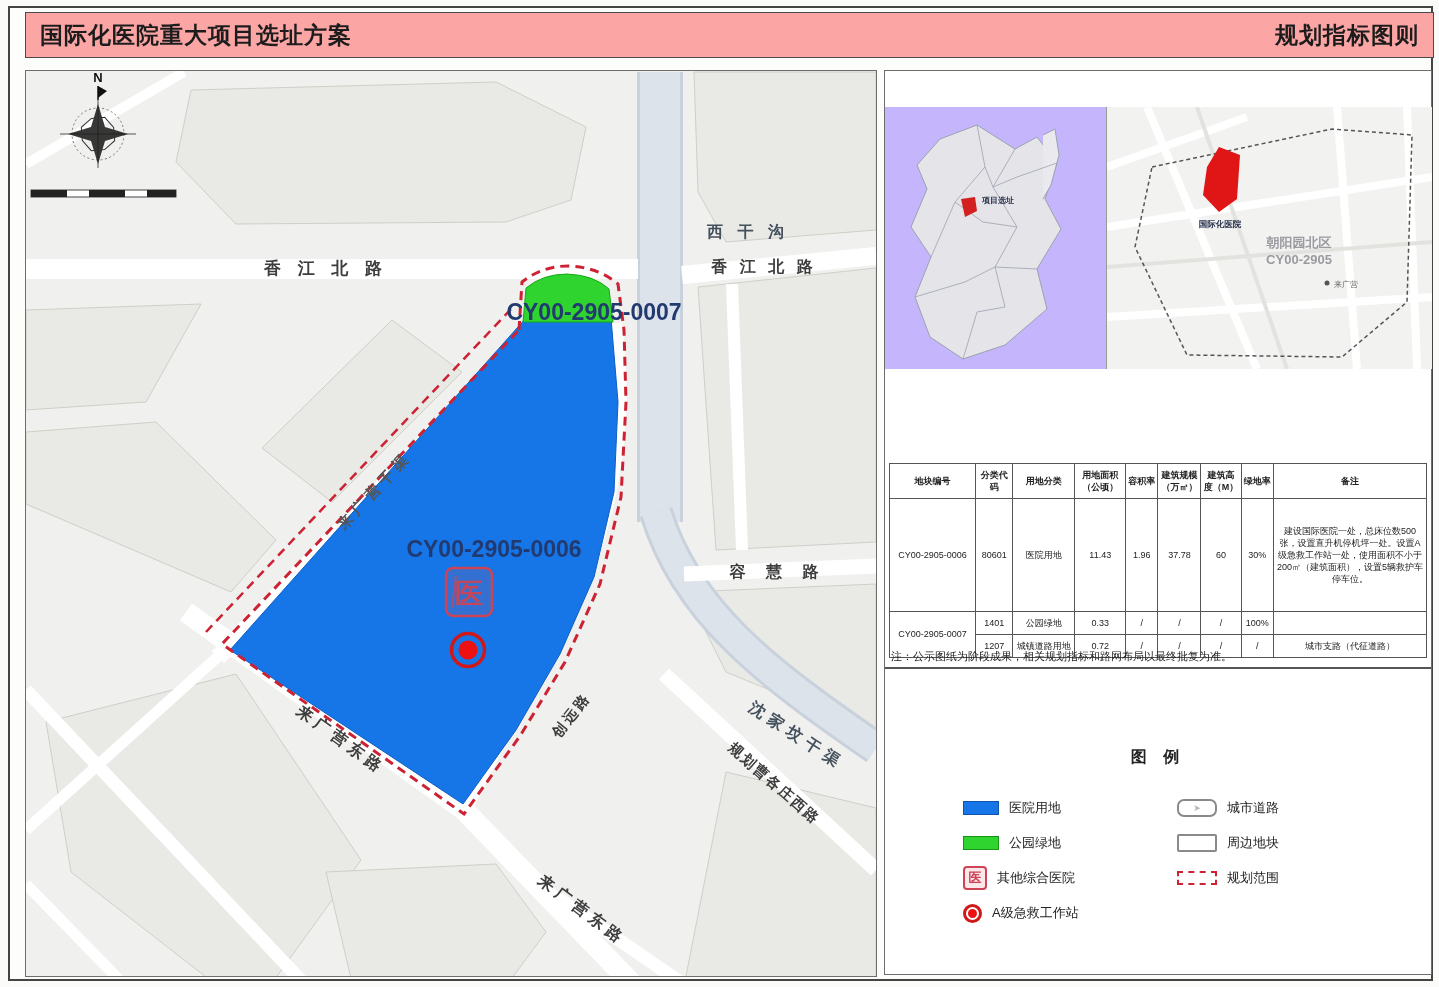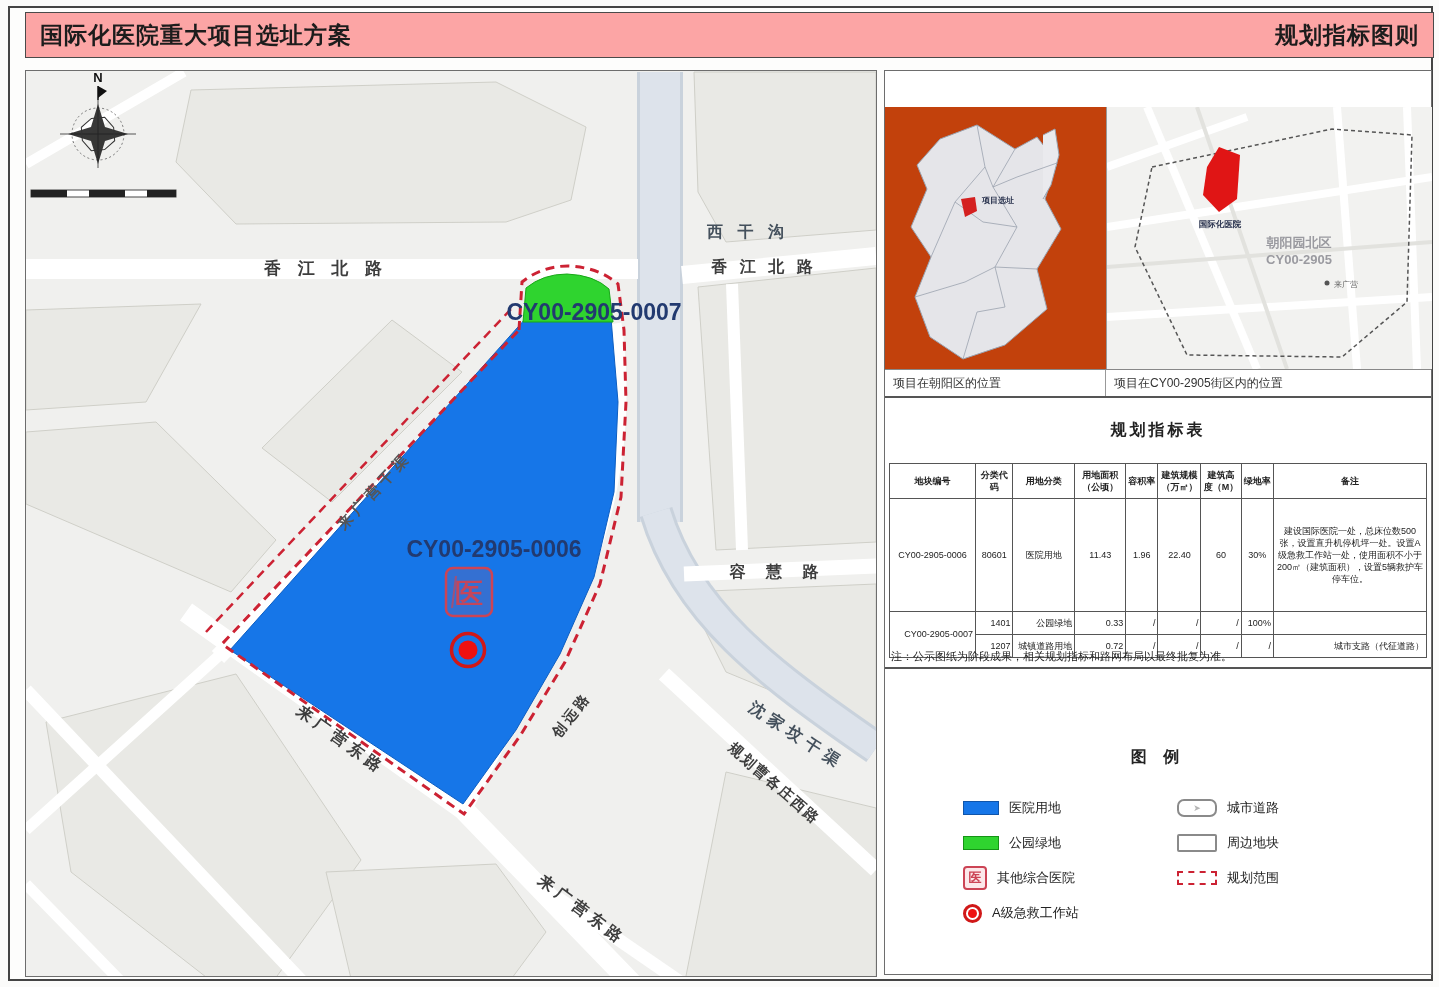--- a/index.html
+++ b/index.html
@@ -4,33 +4,33 @@
 <style>
   html,body{margin:0;padding:0;background:#fbfbfa;}
   body{width:1439px;height:987px;position:relative;font-family:"Liberation Sans",sans-serif;color:#222;overflow:hidden;}
   .page-frame{position:absolute;left:8px;top:6px;width:1421px;height:971px;border:2px solid #444;background:#fdfdfc;}
   .header-bar{position:absolute;left:25px;top:12px;width:1379px;height:44px;border:1px solid #4a4a4a;display:flex;align-items:center;justify-content:space-between;padding:0 14px;box-sizing:content-box;background:#fca5a5;}
   .header-bar .t{font-size:23px;font-weight:bold;color:#1c1c1c;letter-spacing:1px;}
   .map-panel{position:absolute;left:25px;top:70px;width:850px;height:905px;border:1px solid #6d6d6d;background:#f0f0ee;overflow:hidden;}
   .side-panel{position:absolute;left:884px;top:70px;width:548px;height:905px;border:1px solid #6d6d6d;background:#fff;box-sizing:border-box;}
   .loc-title{position:absolute;left:0;top:0;width:100%;height:34px;border-bottom:2px solid #555;display:flex;align-items:center;justify-content:center;font-size:17px;font-weight:bold;letter-spacing:4px;}
   .minimaps{position:absolute;left:0;top:36px;width:100%;height:262px;display:flex;}
-  .mini-left{width:221px;height:262px;border-right:1px solid #999;background:#c2410c;position:relative;}
+  .mini-left{width:221px;height:262px;border-right:1px solid #999;background:#c4b5fd;position:relative;}
   .mini-right{width:325px;height:262px;background:#4d7c0f;position:relative;flex:1;}
   .captions{position:absolute;left:0;top:298px;width:100%;height:26px;border-top:1px solid #888;border-bottom:2px solid #555;display:flex;font-size:12px;color:#333;}
   .captions .c{display:flex;align-items:center;padding-left:8px;}
   .captions .c1{width:221px;border-right:1px solid #999;box-sizing:border-box;}
   .captions .c2{flex:1;}
   .tbl-title{position:absolute;left:0;top:330px;width:100%;height:58px;display:flex;align-items:center;justify-content:center;font-size:16px;font-weight:bold;letter-spacing:3px;}
   table.ind{position:absolute;left:4px;top:392px;width:538px;border-collapse:collapse;table-layout:fixed;}
   table.ind th,table.ind td{border:1px solid #555;font-size:9px;color:#222;padding:2px 2px;text-align:center;vertical-align:middle;line-height:1.35;}
   table.ind th{font-weight:bold;height:30px;}
   td.remark{text-align:left;vertical-align:top;padding:4px 4px;}
   tr.row-tall td{height:108px;}
-  tr.row-sm td{height:18px;text-align:right;}
+  tr.row-sm td{height:18px;}
   .note{position:absolute;left:6px;top:578px;width:534px;font-size:11px;color:#222;line-height:1.4;}
   .legend-box{position:absolute;left:0;top:596px;width:100%;height:283px;border-top:2px solid #555;}
   .legend-title{position:absolute;left:0;top:78px;width:100%;text-align:center;font-size:16px;font-weight:bold;letter-spacing:6px;}
   .lg-col{position:absolute;top:128px;display:flex;flex-direction:column;gap:13px;}
   .lg-col.left{left:78px;}
   .lg-col.right{left:292px;}
   .lg-item{display:flex;align-items:center;gap:10px;height:22px;font-size:13px;color:#222;}
   .sw{width:36px;height:14px;box-sizing:border-box;flex:none;}
   .sw-hospital{background:#1676e8;border:1px solid #1055aa;}
   .sw-park{background:#2fd42f;border:1px solid#159415;}
@@ -189,26 +189,21 @@
         <path d="M112,40 L133,48 L130,92 L112,105 L96,88 L100,60 Z" fill="#e01515"></path>
         <text x="113" y="120" font-size="8.5" fill="#2c3550" font-weight="bold" text-anchor="middle">国际化医院</text>
         <text x="192" y="140" font-size="13" fill="#9a9aa0" font-weight="bold" text-anchor="middle">朝阳园北区</text>
         <text x="192" y="157" font-size="13" fill="#9a9aa0" font-weight="bold" text-anchor="middle">CY00-2905</text>
         <circle cx="220" cy="176" r="2.5" fill="#555"></circle>
         <text x="227" y="180" font-size="8" fill="#666">来广营</text>
       </svg>
     </div>
   </div>
 
-  <div class="captions">
-    <div class="c c1">项目在朝阳区的位置</div>
-    <div class="c c2">项目在CY00-2905街区内的位置</div>
-  </div>
-
-  <div class="tbl-title">规划指标表</div>
+
 
   <table class="ind">
     <colgroup>
       <col style="width:16%">
         <col style="width:7%">
         <col style="width:11.5%">
         <col style="width:9.5%">
       <col style="width:6%">
         <col style="width:8%">
         <col style="width:7.5%">
@@ -226,21 +221,21 @@
       <th>建筑高度（M）</th>
       <th>绿地率</th>
       <th>备注</th>
     </tr>
     <tr class="row-tall">
       <td>CY00-2905-0006</td>
       <td>80601</td>
       <td>医院用地</td>
       <td>11.43</td>
       <td>1.96</td>
-      <td>22.40</td>
+      <td>37.78</td>
       <td>60</td>
       <td>30%</td>
       <td class="remark">建设国际医院一处，总床位数500张，设置直升机停机坪一处。设置A级急救工作站一处，使用面积不小于200㎡（建筑面积），设置5辆救护车停车位。</td>
     </tr>
     <tr class="row-sm">
       <td rowspan="2">CY00-2905-0007</td>
       <td>1401</td>
       <td>公园绿地</td>
       <td>0.33</td>
       <td>/</td>

